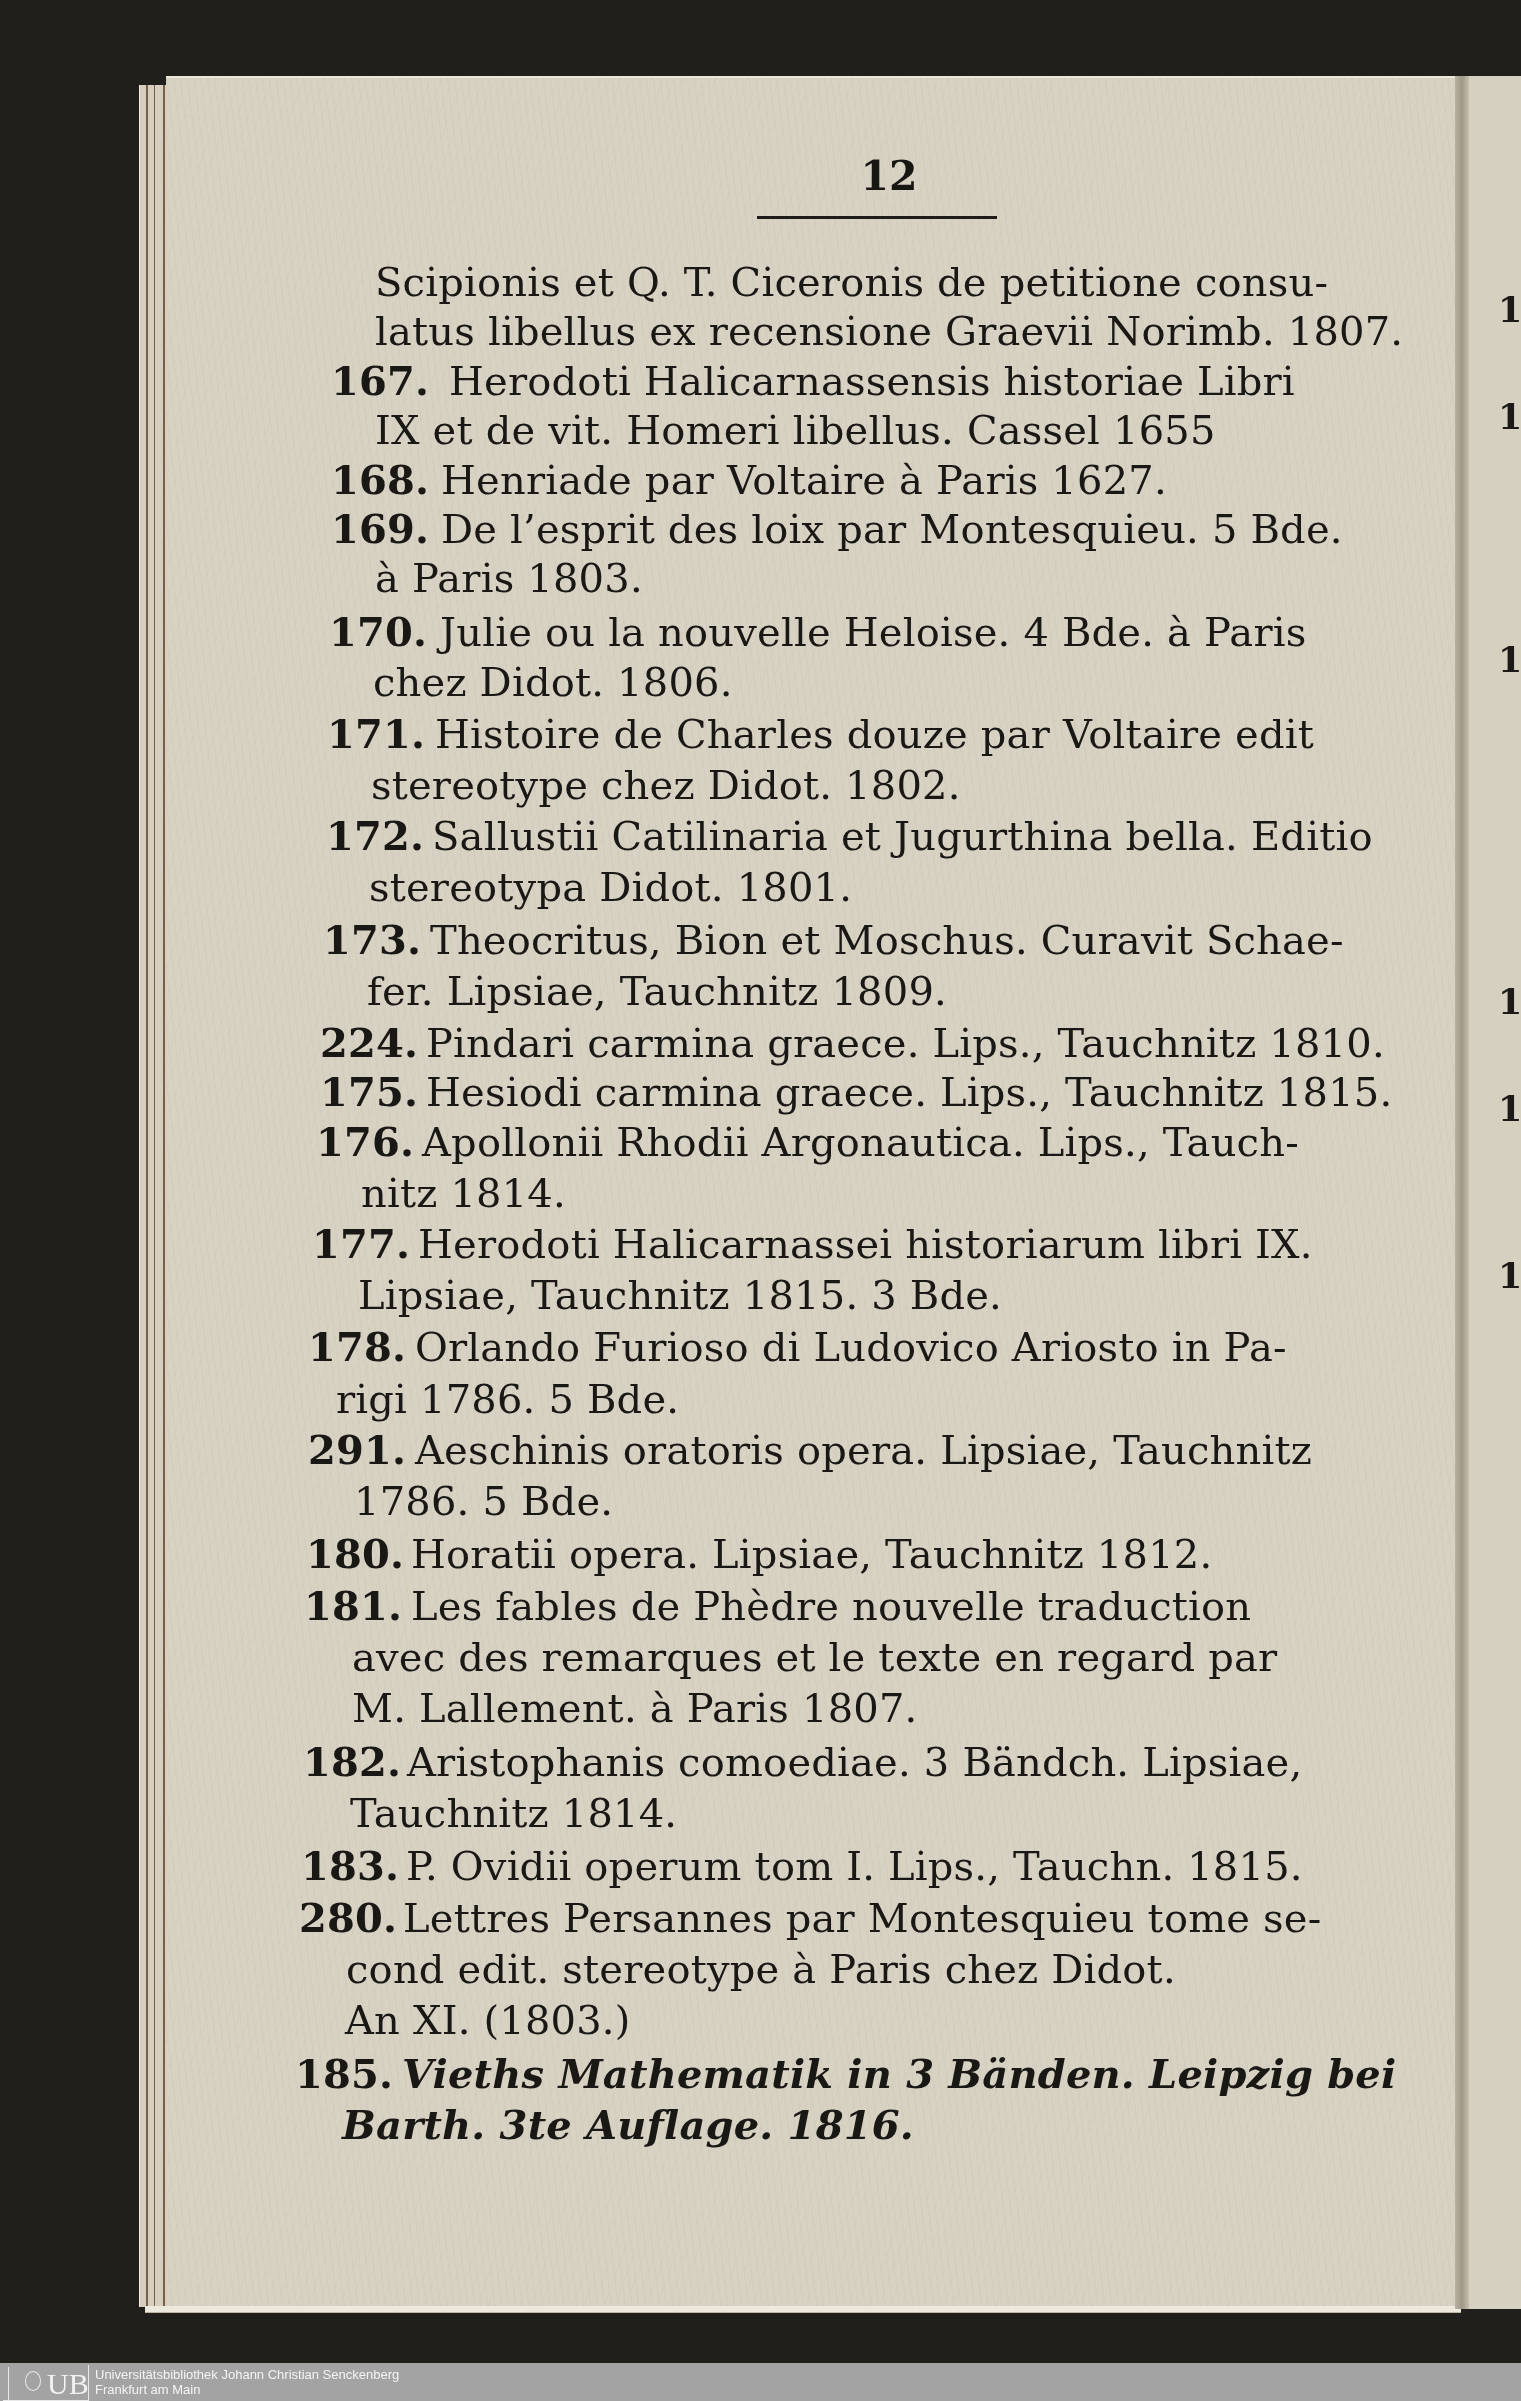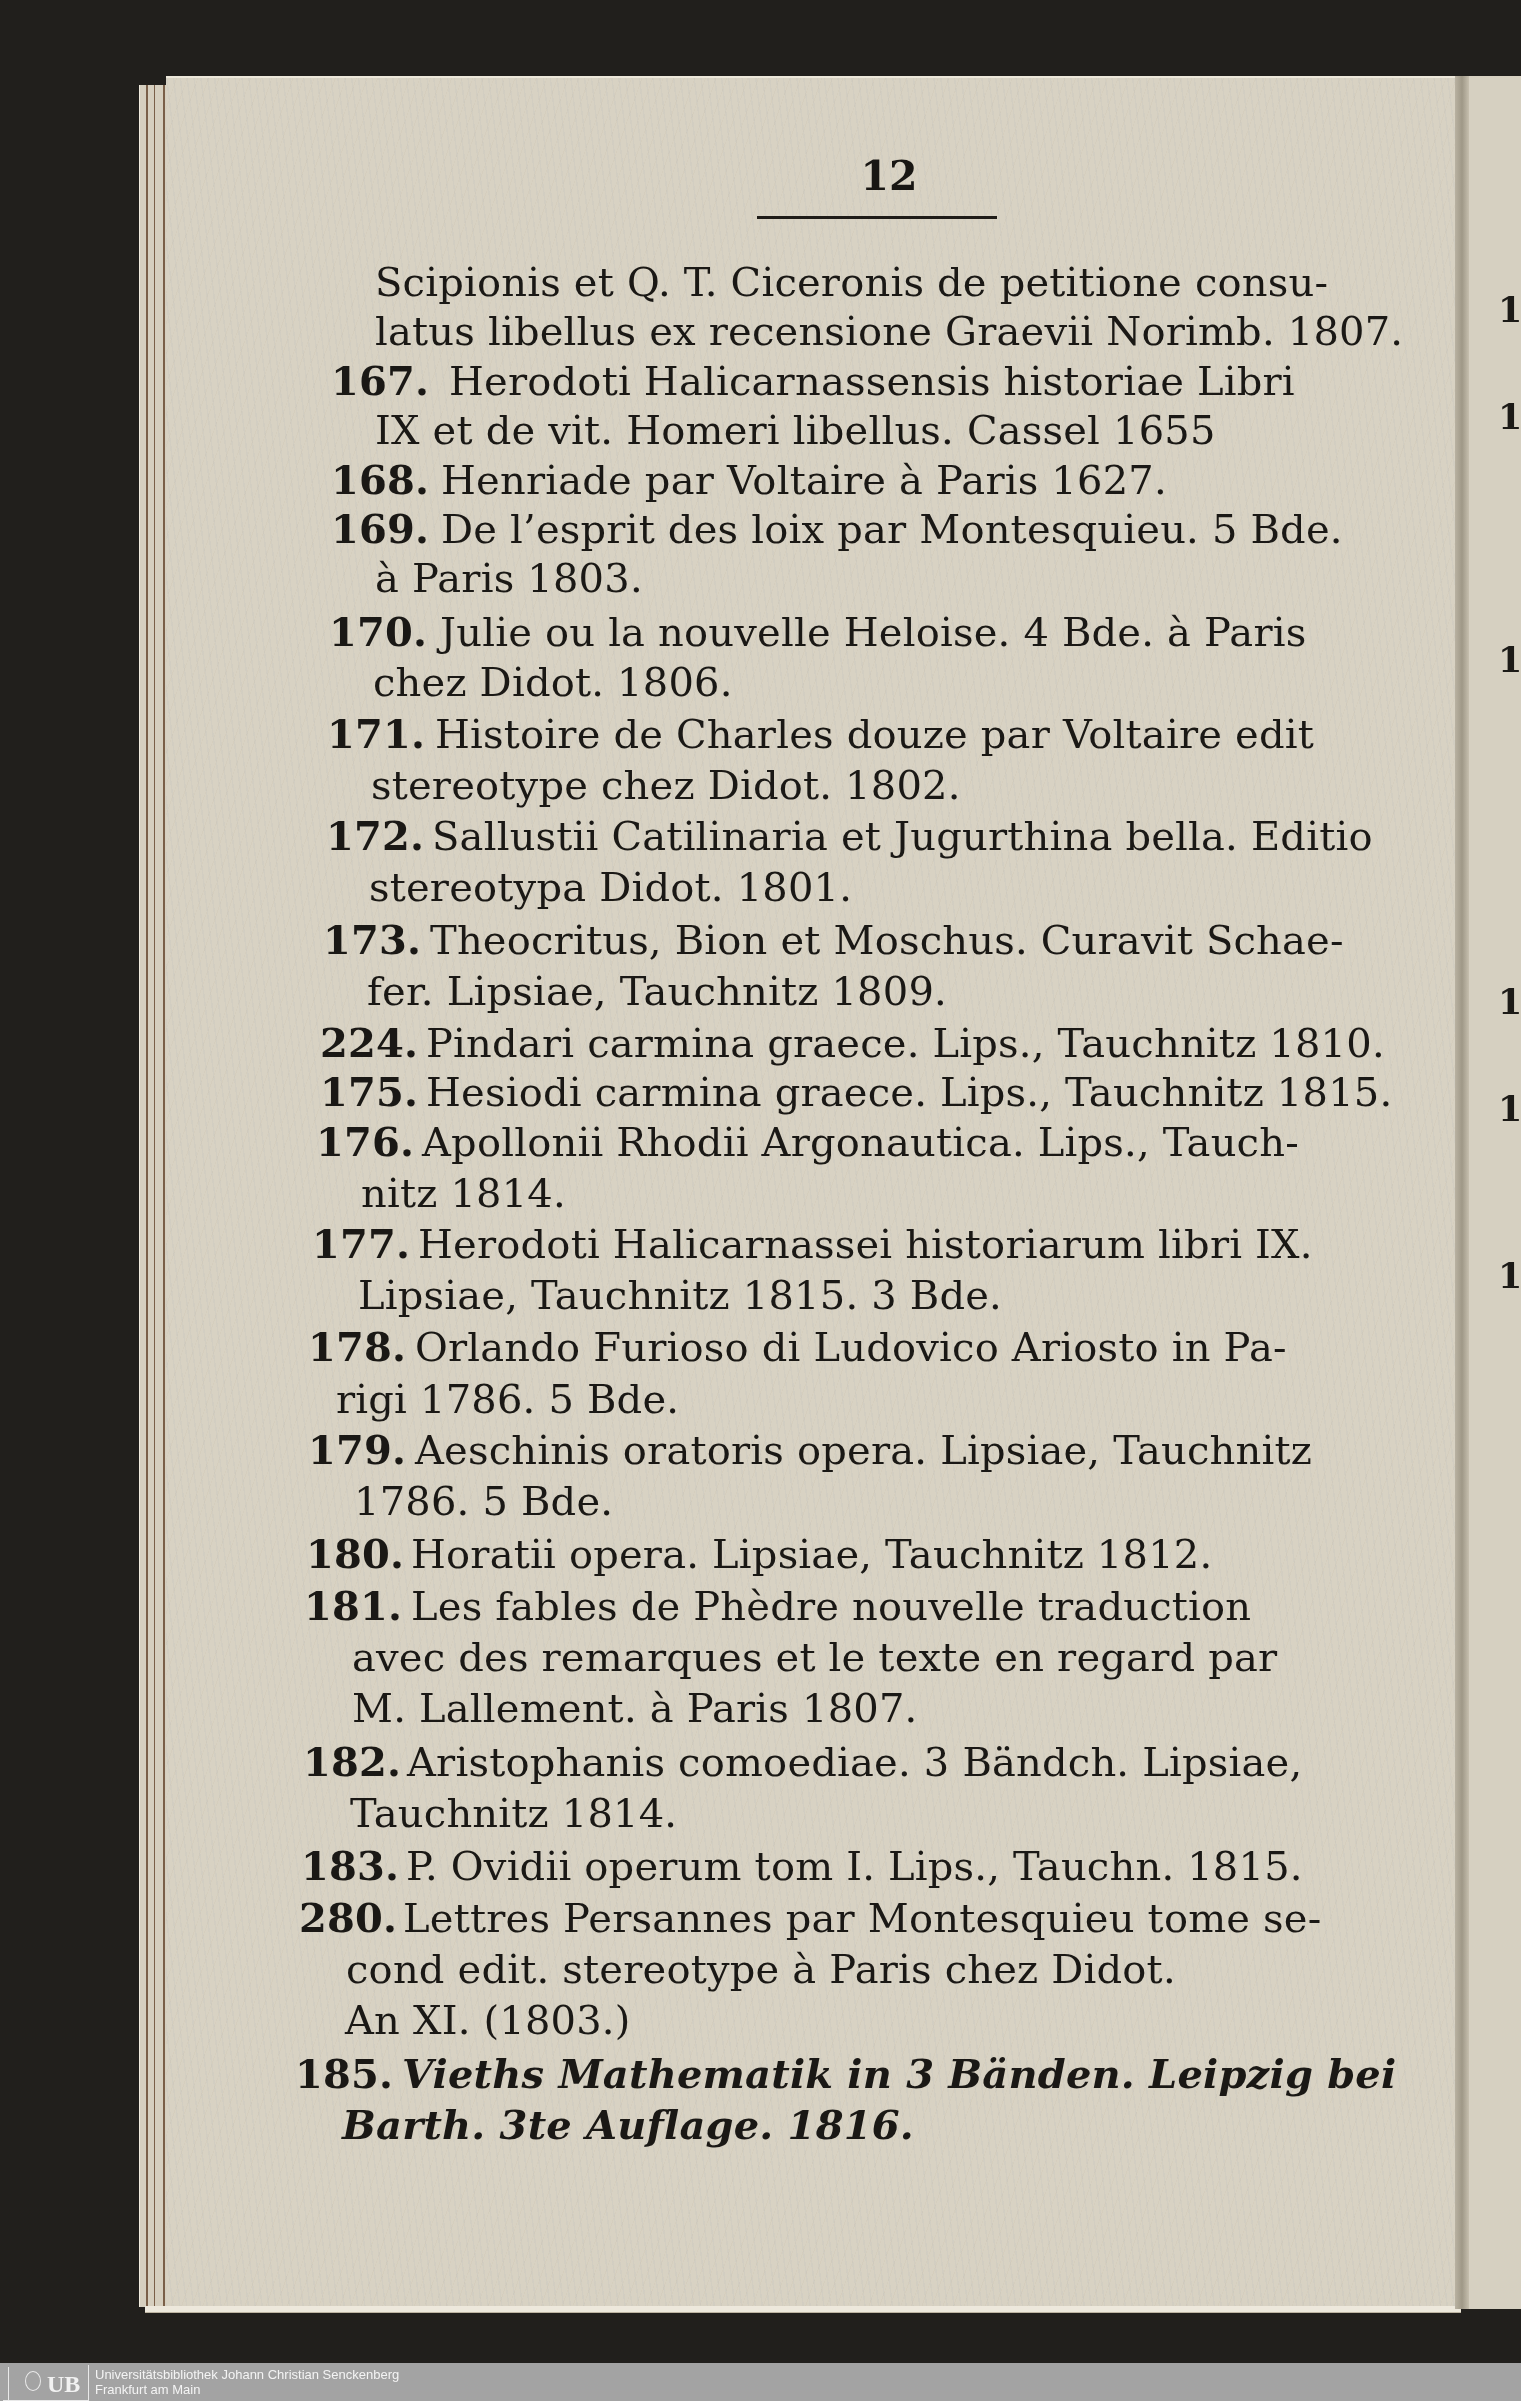--- a/index.html
+++ b/index.html
@@ -76,21 +76,21 @@
   .footer .portrait {
     position:absolute; left:4.6px; top:2.3px; width:38px; height:33px;
     border-left:1.5px solid #e9e9e9;
   }
   .footer .portrait::before {
     content:""; position:absolute; left:16.7px; top:4.6px; width:13.7px; height:18px;
     border:1.5px solid #e9e9e9; border-radius:50%;
   }
   .footer .ub {
     position:absolute; left:44px; top:3px; font-family:"Liberation Serif", serif;
-    font-size:24px; font-weight:bold; color:#f2f2f2; line-height:32px;
+    font-size:30px; font-weight:normal; color:#f2f2f2; line-height:32px;
   }
   .footer .inst {
     position:absolute; left:95px; font-family:"Liberation Sans", sans-serif;
     font-size:13px; color:#f4f4f4; line-height:13.7px;
   }
 </style>
 </head>
 <body>
 
 <div class="scan-bg"></div>
@@ -160,21 +160,21 @@
   <div class="line" style="left:361px;top:1170px">nitz 1814.</div>
 
   <div class="line num-label" style="left:312px;top:1221px">177.</div>
   <div class="line" style="left:418px;top:1221px">Herodoti Halicarnassei historiarum libri IX.</div>
   <div class="line" style="left:358px;top:1272px">Lipsiae, Tauchnitz 1815. 3 Bde.</div>
 
   <div class="line num-label" style="left:308px;top:1324px">178.</div>
   <div class="line" style="left:415px;top:1324px">Orlando Furioso di Ludovico Ariosto in Pa-</div>
   <div class="line" style="left:336px;top:1376px">rigi 1786. 5 Bde.</div>
 
-  <div class="line num-label" style="left:308px;top:1427px">179.</div>
+  <div class="line num-label" style="left:308px;top:1427px">291.</div>
   <div class="line" style="left:415px;top:1427px">Aeschinis oratoris opera. Lipsiae, Tauchnitz</div>
   <div class="line" style="left:354px;top:1478px">1786. 5 Bde.</div>
 
   <div class="line num-label" style="left:306px;top:1531px">180.</div>
   <div class="line" style="left:411px;top:1531px">Horatii opera. Lipsiae, Tauchnitz 1812.</div>
 
   <div class="line num-label" style="left:304px;top:1583px">181.</div>
   <div class="line" style="left:411px;top:1583px">Les fables de Phèdre nouvelle traduction</div>
   <div class="line" style="left:352px;top:1634px">avec des remarques et le texte en regard par</div>
   <div class="line" style="left:352px;top:1685px">M. Lallement. à Paris 1807.</div>

